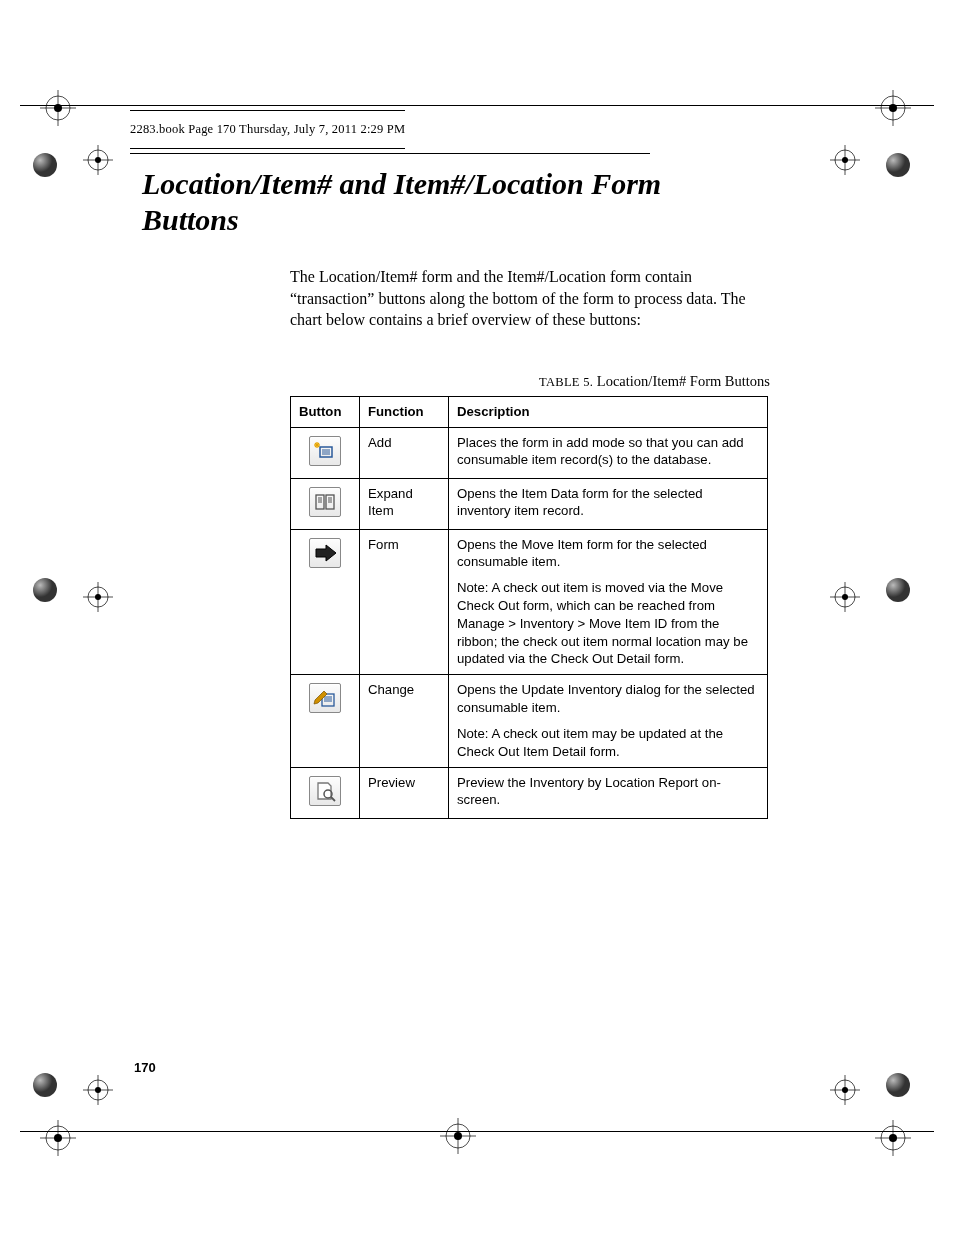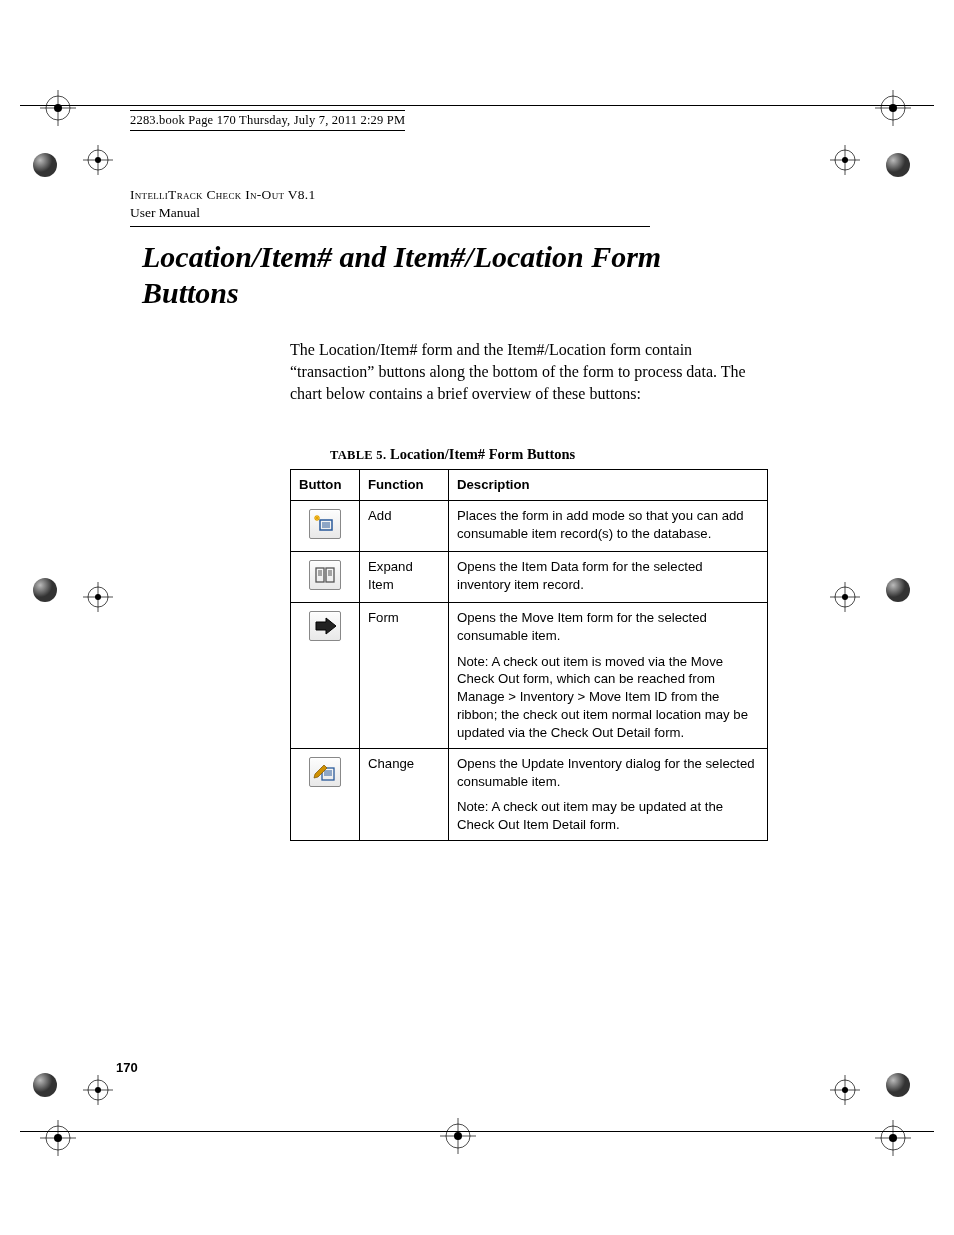--- a/index.html
+++ b/index.html
@@ -18,21 +18,21 @@
     left: 130px;
     top: 110px;
     width: 640px;
   }
   .book-header {
     font-family: "Times New Roman", serif;
     font-size: 12.5px;
     letter-spacing: 0.2px;
     border-top: 0.5px solid #000;
     border-bottom: 0.5px solid #000;
-    padding: 2px 0;
+    padding: 11px 0;
     display: inline-block;
   }
   .manual-header {
     margin-top: 55px;
     font-size: 13.5px;
     line-height: 1.35;
   }
   .manual-header .line1 {
     font-variant: small-caps;
     letter-spacing: 0.3px;
@@ -53,22 +53,23 @@
   .intro {
     font-family: "Times New Roman", serif;
     font-size: 16px;
     line-height: 1.35;
     margin: 28px 0 0 160px;
     width: 475px;
   }
   .table-caption {
     font-family: "Times New Roman", serif;
     font-size: 14.5px;
-    font-weight: bold;
+    font-weight: normal;
     margin: 42px 0 6px 200px;
+    text-align: right;
   }
   .table-caption .label {
     font-size: 12.5px;
     letter-spacing: 0.3px;
   }
   table.buttons {
     border-collapse: collapse;
     margin-left: 160px;
     width: 478px;
     font-family: Arial, Helvetica, sans-serif;
@@ -107,21 +108,21 @@
   }
   .icon-btn svg {
     width: 30px;
     height: 28px;
     display: block;
   }
   .desc p { margin: 0 0 8px 0; }
   .desc p:last-child { margin-bottom: 0; }
   .page-num {
     position: absolute;
-    left: 116px;
+    left: 134px;
     bottom: 160px;
     font-family: Arial, sans-serif;
     font-size: 13px;
     font-weight: bold;
   }
 
   
   .regmark { position: absolute; }
   .regmark svg { display: block; }
   .regmark.tl1 { left: 40px; top: 90px; }
@@ -147,24 +148,20 @@
 </style>
 </head>
 <body>
 
 <div class="hline top"></div>
 <div class="hline bot"></div>
 
 <div class="content">
   <span class="book-header">2283.book  Page 170  Thursday, July 7, 2011  2:29 PM</span>
 
-  <div class="manual-header">
-    <div class="line1">IntelliTrack Check In-Out V8.1</div>
-    <div>User Manual</div>
-  </div>
   <div class="hr"></div>
   <h1 class="section-title">Location/Item# and Item#/Location Form Buttons</h1>
 
   <p class="intro">The Location/Item# form and the Item#/Location form contain “transaction” buttons along the bottom of the form to process data. The chart below contains a brief overview of these buttons:</p>
 
   <div class="table-caption">
     <span class="label">TABLE 5.</span><span> Location/Item# Form Buttons</span>
   </div>
 
   <table class="buttons">
@@ -227,20 +224,31 @@
                 <line x1="14" y1="15" x2="22" y2="15" stroke="#2a5a9a"></line>
                 <line x1="14" y1="17" x2="22" y2="17" stroke="#2a5a9a"></line>
                 <polygon points="5,16 14,7 17,10 8,19 4,20" fill="#d09000" stroke="#7a5200" stroke-width="0.7"></polygon>
               </svg></span></td>
           <td class="func">Change</td>
           <td class="desc">
             <p>Opens the Update Inventory dialog for the selected consumable item.</p>
             <p>Note: A check out item may be updated at the Check Out Item Detail form.</p>
           </td>
         </tr>
+        <tr>
+          <td class="btncell"><span class="icon-btn"><svg viewBox="0 0 30 28">
+                <path d="M8 6 h10 l3 3 v13 h-13 z" fill="#fff" stroke="#777" stroke-width="1.3"></path>
+                <circle cx="18" cy="17" r="4" fill="none" stroke="#555" stroke-width="1.5"></circle>
+                <line x1="21" y1="20" x2="25" y2="24" stroke="#555" stroke-width="1.8"></line>
+              </svg></span></td>
+          <td class="func">Preview</td>
+          <td class="desc">
+            <p>Preview the Inventory by Location Report on-screen.</p>
+          </td>
+        </tr>
       </tbody>
   </table>
 </div>
 
 <div class="page-num">170</div>
 
 <div class="regmark tl1">
     <svg width="36" height="36">
       <circle cx="18" cy="18" r="12" fill="none" stroke="#000" stroke-width="0.7"></circle>
       <line x1="0" y1="18" x2="36" y2="18" stroke="#000" stroke-width="0.7"></line>

